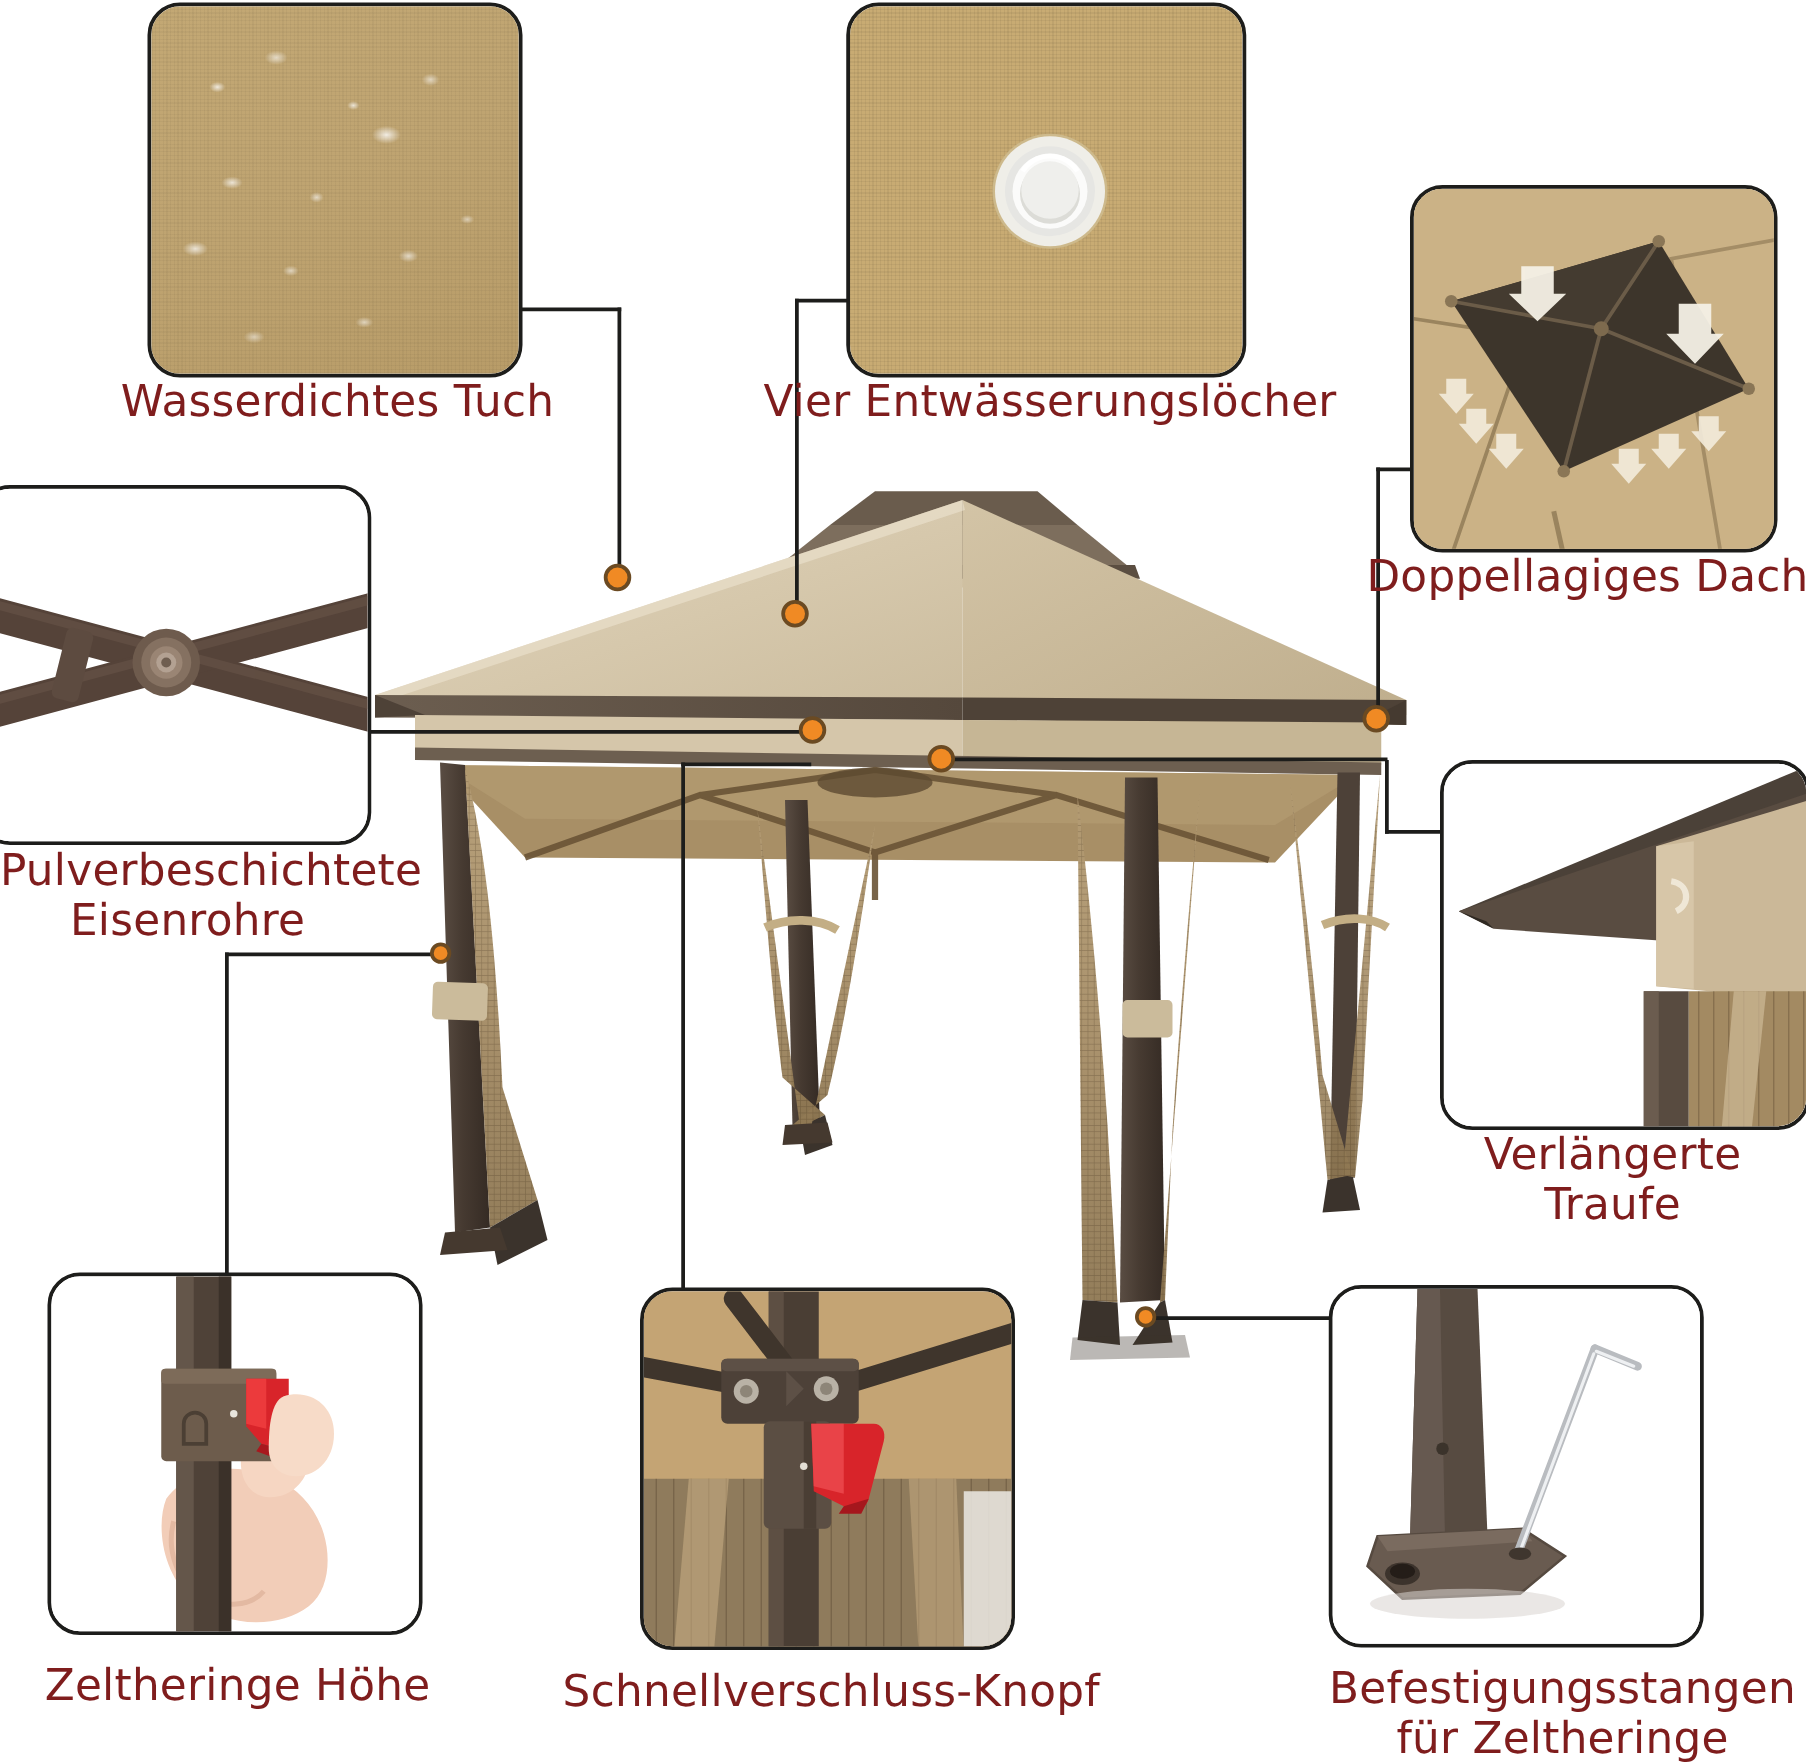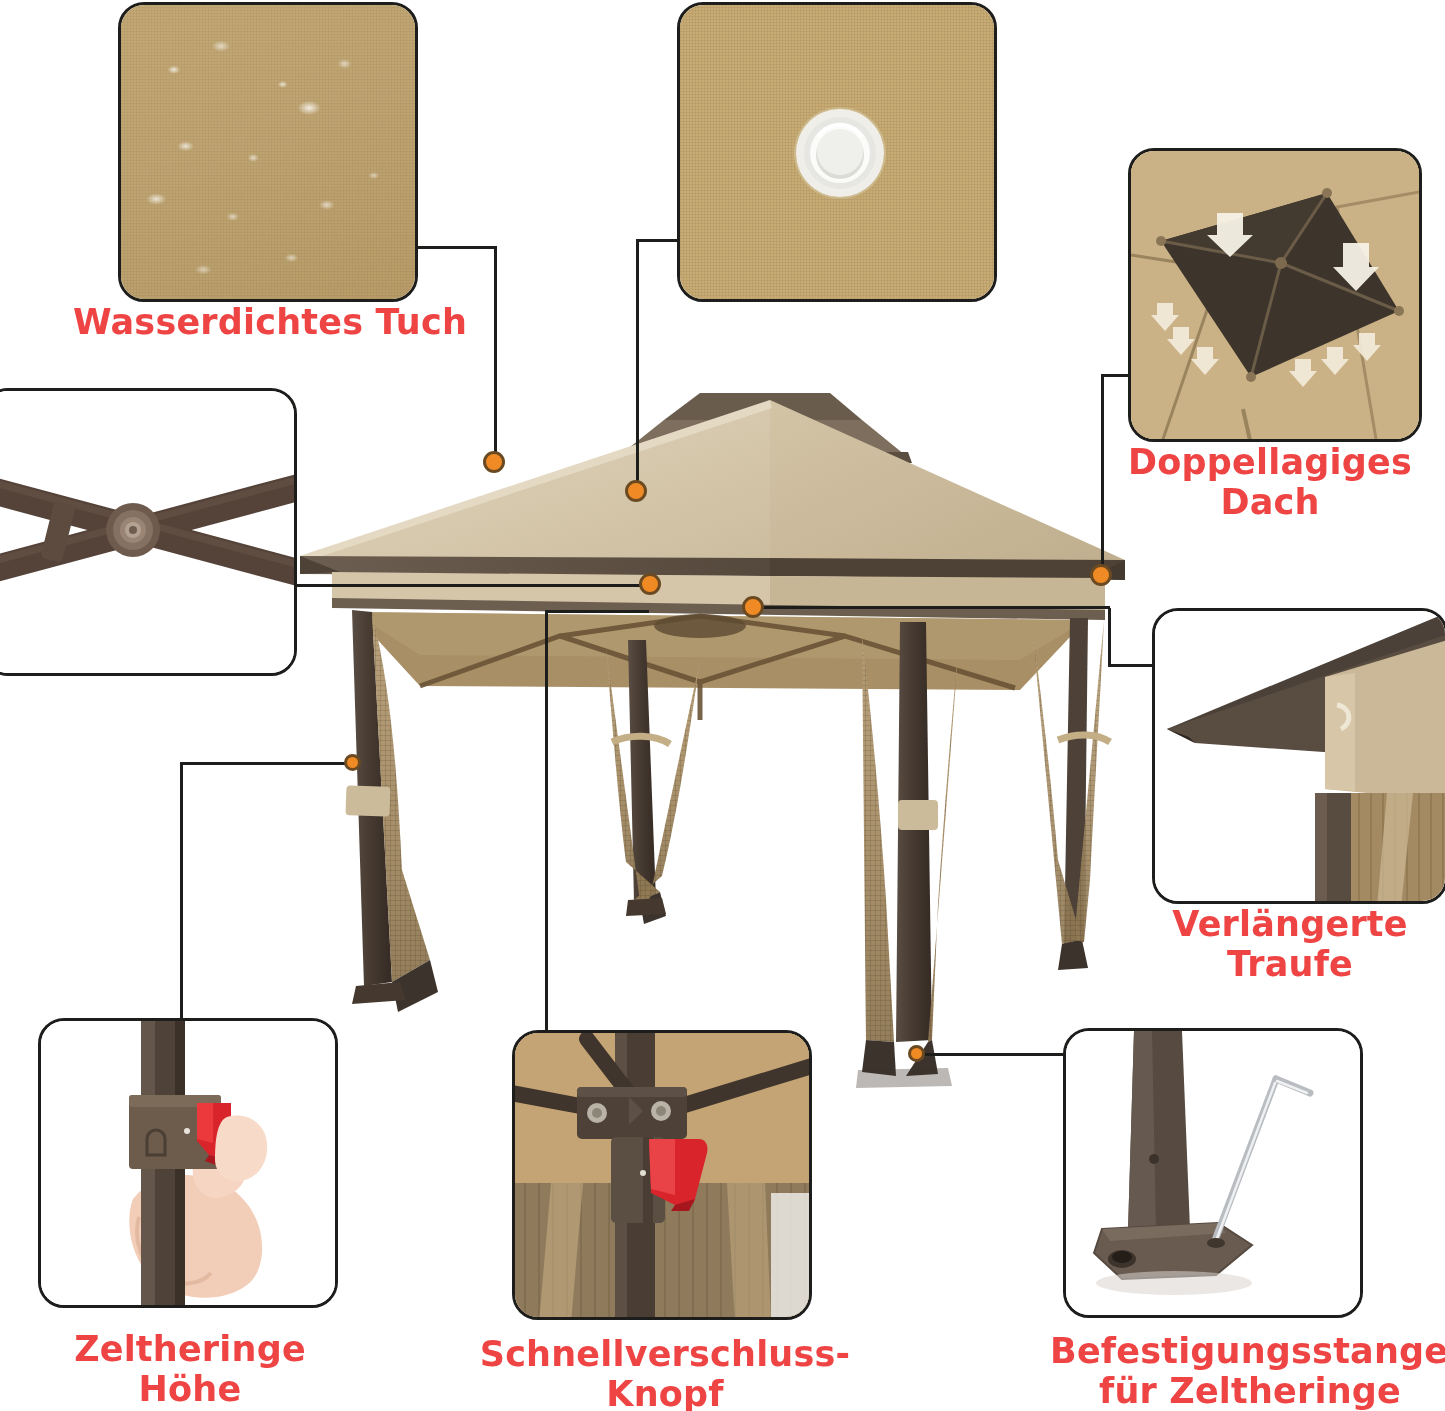--- a/index.html
+++ b/index.html
@@ -20,26 +20,26 @@
     border-radius:26px;
     background:#ffffff;
     overflow:hidden;
     z-index:6;
   }
   .panel .media{position:absolute;inset:0;}
 
   .caption{
     position:absolute;
     text-align:center;
-    color:#ef4444;
+    color:#7f1d1d;
     font-size:35px;
     line-height:1.14;
     letter-spacing:.2px;
     font-family:"DejaVu Sans", sans-serif;
-    font-weight:700;
+    font-weight:400;
     z-index:7;
     white-space:pre-line;
   }
 
   
   .conn{position:absolute;background:#1d1d1b;z-index:4;}
   .conn.h{height:3px;}
   .conn.v{width:3px;}
 
   .dot{
@@ -231,20 +231,21 @@
         <circle cx="160" cy="148" r="46" fill="#cdb98b"></circle>
         <circle cx="160" cy="148" r="44" fill="#f2f2f0" opacity=".92"></circle>
         <circle cx="160" cy="148" r="36" fill="#e6e6e3"></circle>
         <circle cx="160" cy="148" r="30" fill="#fbfbfa"></circle>
         <circle cx="160" cy="150" r="24" fill="#dcdcd7"></circle>
         <circle cx="160" cy="147" r="23" fill="#efefec"></circle>
         <path d="M138,132 A26,26 0 0 1 182,132" stroke="#ffffff" stroke-width="4" fill="none" opacity=".9"></path>
       </svg>
     </div>
   </div>
+  <div class="caption" style="left:610px;top:303px;width:460px;">Vier Entwässerungslöcher</div>
 
   <div class="panel" style="left:1128px;top:148px;width:294px;height:294px;">
     <svg class="media" width="294" height="294" viewBox="0 0 294 294">
       <rect width="294" height="294" fill="#ceb68b"></rect>
       <polygon points="0,0 294,0 294,294 0,294" fill="#cbb286"></polygon>
 
       <path d="M0,104 L90,118 L30,294" stroke="#6a5536" stroke-width="3" fill="none" opacity=".5"></path>
       <path d="M294,40 L206,56 L246,294" stroke="#6a5536" stroke-width="3" fill="none" opacity=".4"></path>
       <path d="M112,258 L120,294" stroke="#6a5536" stroke-width="4" fill="none" opacity=".5"></path>
 
@@ -289,20 +290,22 @@
         <path d="M-6,174 L315,88"></path>
       </g>
       <rect x="62" y="112" width="22" height="58" rx="5" fill="#5d4b40" transform="rotate(14 73 141)"></rect>
       <circle cx="148" cy="139" r="27" fill="#6e5b4d"></circle>
       <circle cx="148" cy="139" r="20" fill="#857161"></circle>
       <circle cx="148" cy="139" r="13" fill="#9a8574"></circle>
       <circle cx="148" cy="139" r="8" fill="#b3a192"></circle>
       <circle cx="148" cy="139" r="4" fill="#6f5e50"></circle>
     </svg>
   </div>
+  <div class="caption" style="left:0px;top:678px;width:300px;">Pulverbeschichtete
+Eisenrohre</div>
 
   <div class="panel" style="left:1152px;top:608px;width:296px;height:296px;">
     <svg class="media" width="296" height="296" viewBox="0 0 296 296">
       <rect width="296" height="296" fill="#ffffff"></rect>
 
       <polygon points="12,118 296,0 296,28 36,126" fill="#4b4138"></polygon>
       <polygon points="12,118 296,22 296,150 40,132" fill="#594c41"></polygon>
       <polygon points="12,118 40,132 34,126" fill="#2f2922"></polygon>
 
       <polygon points="170,66 296,28 296,190 170,178" fill="#cbb898"></polygon>

